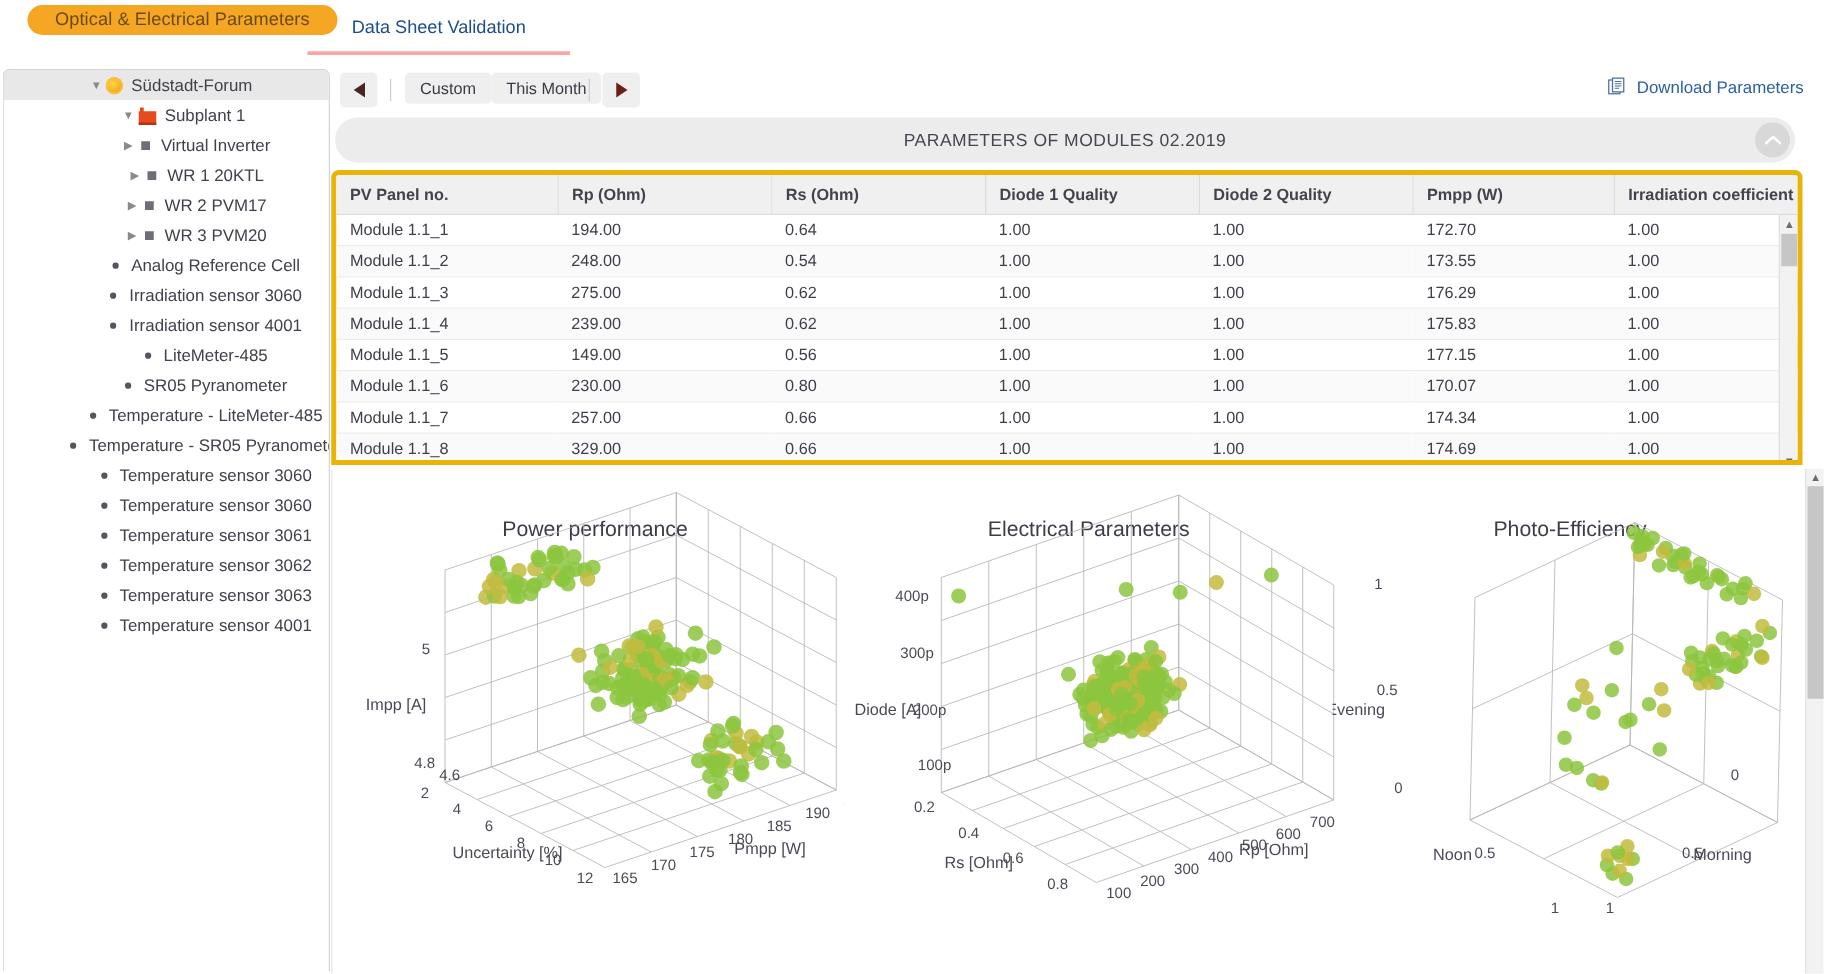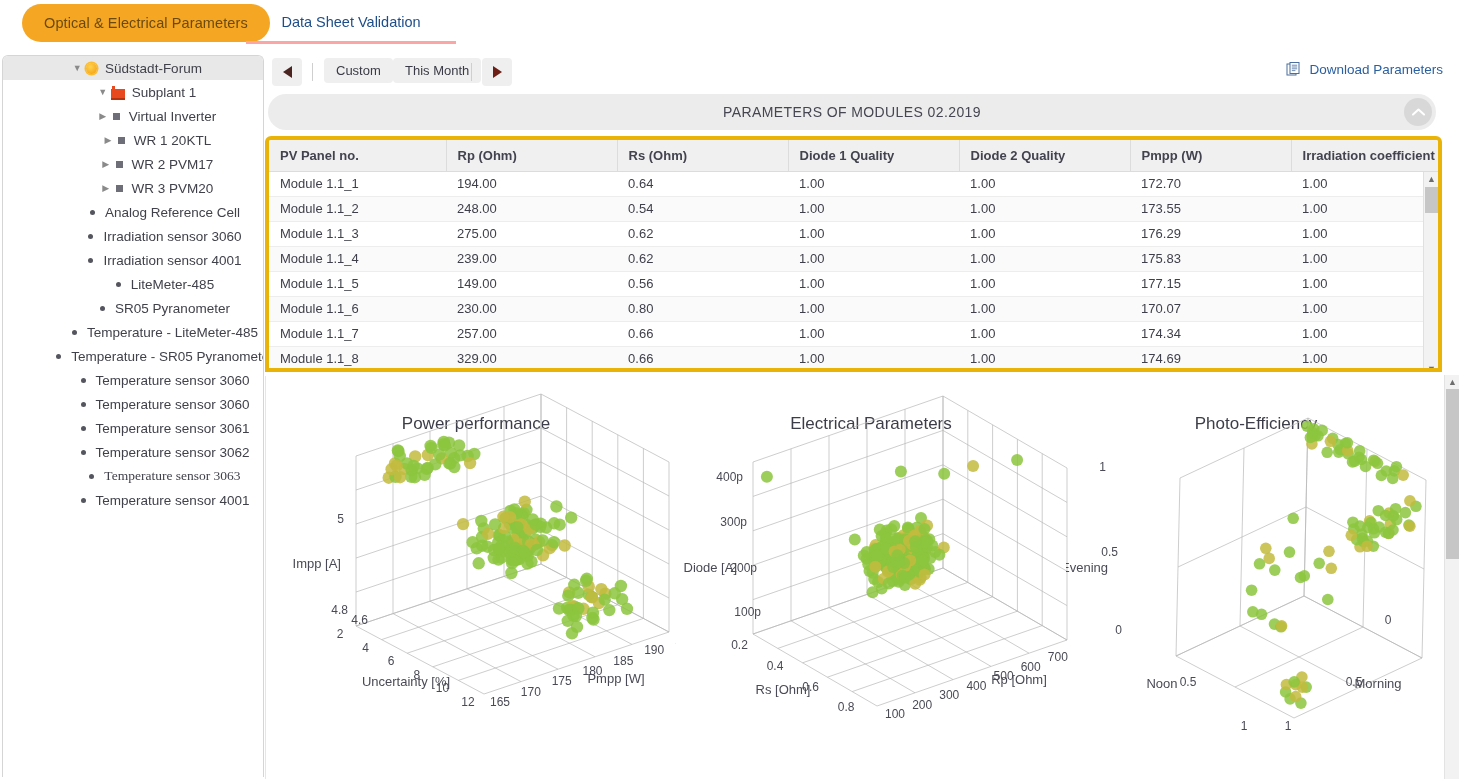--- a/index.html
+++ b/index.html
@@ -10,21 +10,21 @@
     background: #ffffff;
     font-family: "Liberation Sans", sans-serif;
     color: #3b3b47;
   }
   #app { position: relative; width: 1459px; height: 779px; }
 
   
   .tabbar { position: absolute; left: 0; top: 0; width: 1459px; height: 46px; }
   .tab-pill {
     position: absolute; left: 22px; top: 4px;
-    height: 38px; padding: 0 22px;
+    height: 24px; padding: 0 22px;
     background: #F5A623; color: #6b4a10;
     border-radius: 19px;
     display: flex; align-items: center; justify-content: center;
     font-size: 14.5px; letter-spacing: .1px;
     cursor: pointer; white-space: nowrap;
   }
   .tab-plain {
     position: absolute; left: 246px; top: 2px;
     width: 210px; height: 42px;
     display: flex; align-items: center; justify-content: center;
@@ -311,21 +311,21 @@
         <div class="tree-row" style="padding-left: 46px;">
           <span class="tri blank"></span>
           <span class="dot-icon"></span>
           <span>Temperature sensor 3061</span>
         </div>
         <div class="tree-row" style="padding-left: 46px;">
           <span class="tri blank"></span>
           <span class="dot-icon"></span>
           <span>Temperature sensor 3062</span>
         </div>
-        <div class="tree-row" style="padding-left: 46px; font-family: Liberation Serif, serif;">
+        <div class="tree-row" style="padding-left: 46px;">
           <span class="tri blank"></span>
           <span class="dot-icon"></span>
           <span>Temperature sensor 3063</span>
         </div>
         <div class="tree-row" style="padding-left: 46px;">
           <span class="tri blank"></span>
           <span class="dot-icon"></span>
           <span>Temperature sensor 4001</span>
         </div>
       </div>

